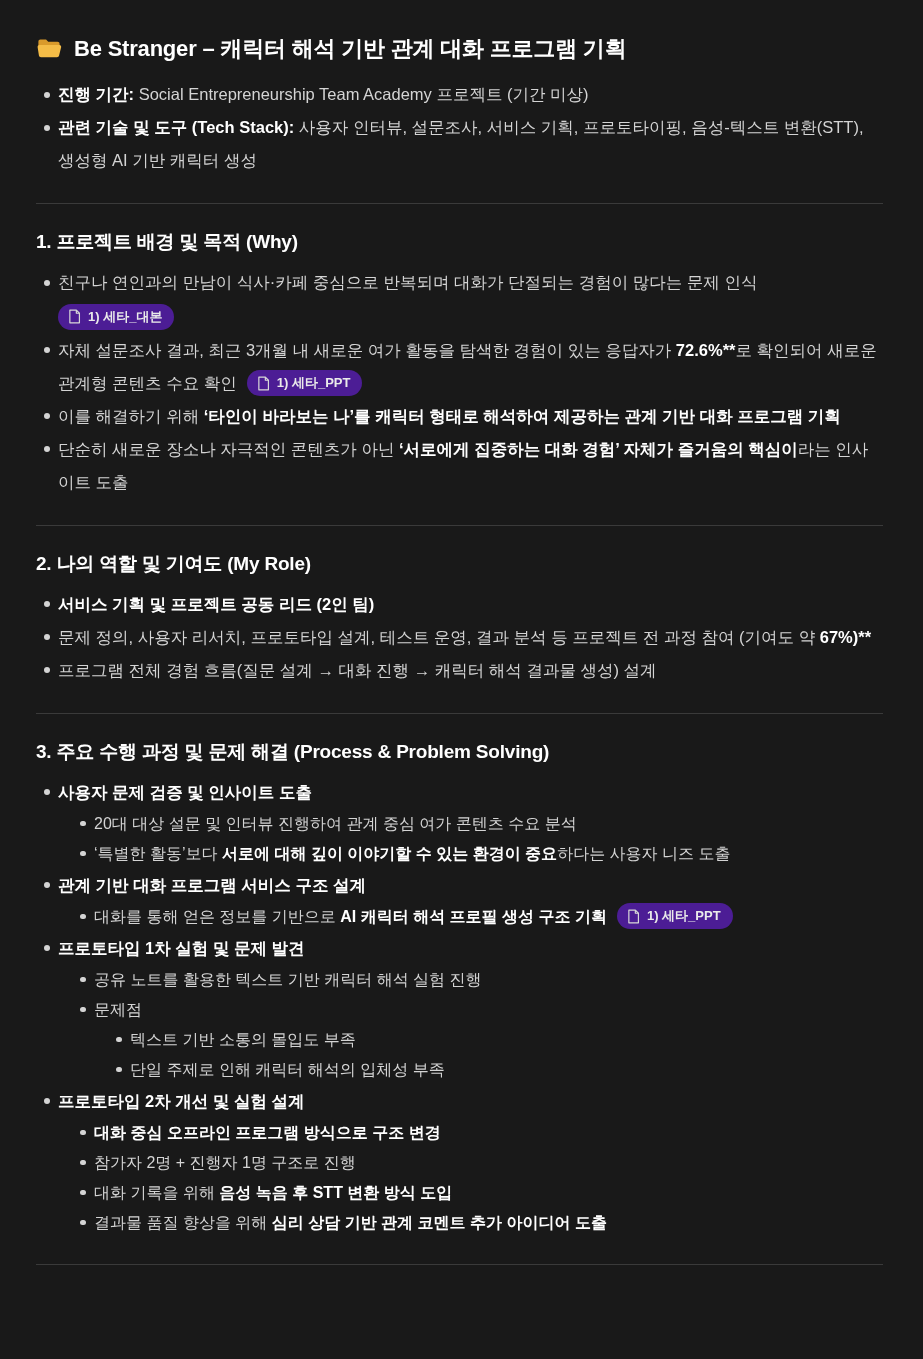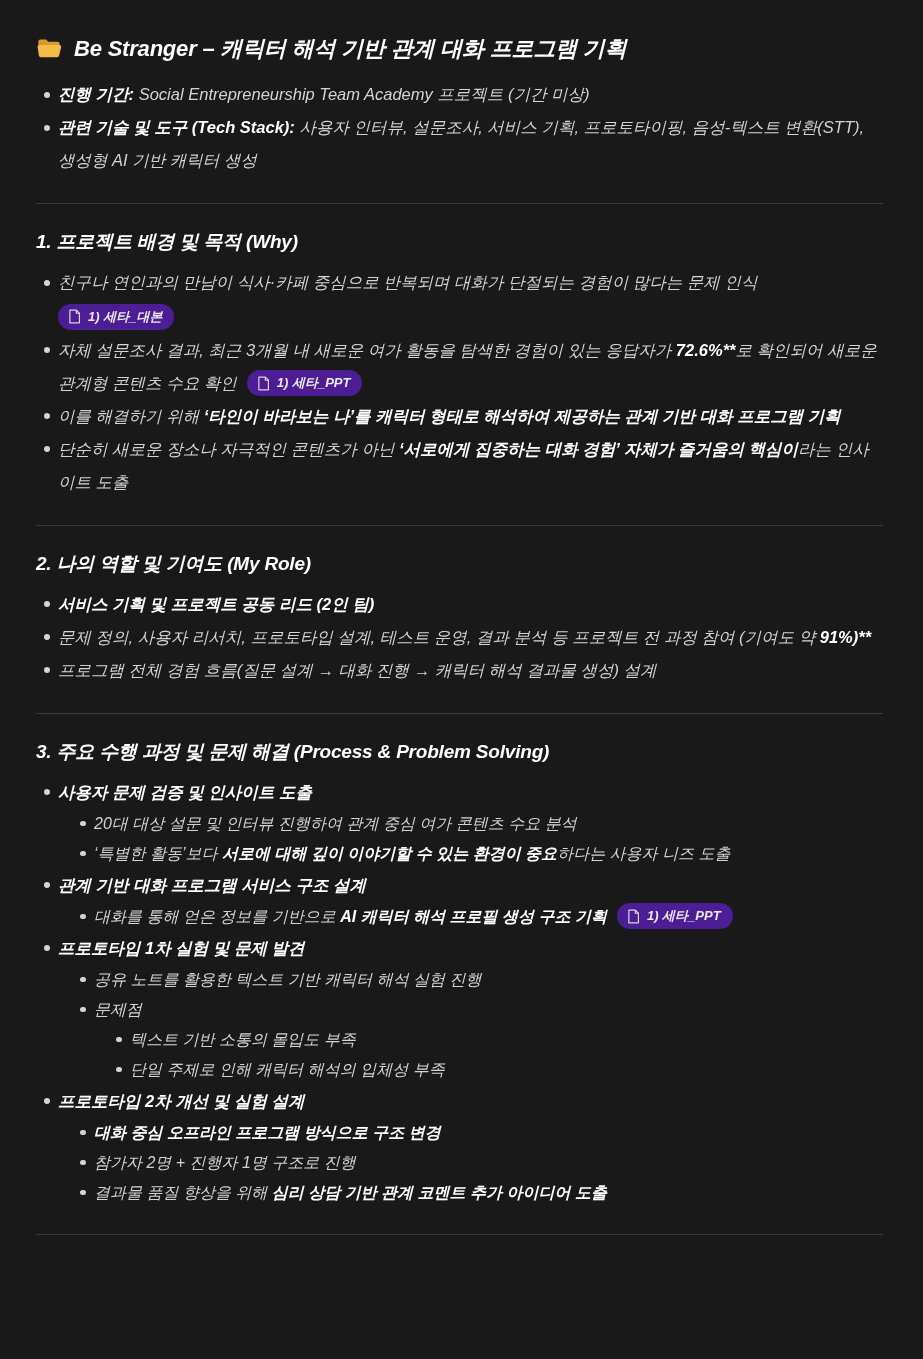--- a/index.html
+++ b/index.html
@@ -3,21 +3,21 @@
 <meta charset="utf-8">
 <style>
   * { margin:0; padding:0; box-sizing:border-box; }
   html,body { background:#191919; }
   body {
     width:923px; height:1359px; overflow:hidden;
     font-family:"Liberation Sans","DejaVu Sans",sans-serif;
     color:#d4d4d4;
     -webkit-font-smoothing:antialiased;
   }
-  .page { width:923px; height:1359px; overflow:hidden; padding:26px 40px 0 36px;font-style:italic; }
+  .page { width:923px; height:1359px; overflow:hidden; padding:26px 40px 0 36px; }
 
   .title-row { display:flex; align-items:center; gap:12px; margin:8px 0 14px 0; }
   .title-row h1 { font-size:22px; line-height:30px; font-weight:700; color:#ffffff; letter-spacing:-0.2px; }
   .folder-icon-wrap { width:26px; height:26px; display:inline-flex; align-items:center; justify-content:center; flex:0 0 auto; }
 
   .divider { height:1px; background:#3a3a3a; margin:26px 0 26px 0; }
 
   .section-heading { font-size:19px; line-height:24px; font-weight:700; color:#ffffff; margin:0 0 12px 0; letter-spacing:-0.2px; }
 
   .li { display:flex; align-items:flex-start; }
@@ -121,21 +121,21 @@
       <div class="li lvl-1">
         <span class="marker">
           <span class="dot"></span>
         </span>
         <div class="li-content"><span class="b">서비스 기획 및 프로젝트 공동 리드 (2인 팀)</span></div>
       </div>
       <div class="li lvl-1">
         <span class="marker">
           <span class="dot"></span>
         </span>
-        <div class="li-content"><span>문제 정의, 사용자 리서치, 프로토타입 설계, 테스트 운영, 결과 분석 등 프로젝트 전 과정 참여 (기여도 약 </span><span class="b">91%)**</span></div>
+        <div class="li-content"><span>문제 정의, 사용자 리서치, 프로토타입 설계, 테스트 운영, 결과 분석 등 프로젝트 전 과정 참여 (기여도 약 </span><span class="b">67%)**</span></div>
       </div>
       <div class="li lvl-1">
         <span class="marker">
           <span class="dot"></span>
         </span>
         <div class="li-content"><span>프로그램 전체 경험 흐름(질문 설계 → 대화 진행 → 캐릭터 해석 결과물 생성) 설계</span></div>
       </div>
       <div class="divider"></div>
       <div class="section-heading">3. 주요 수행 과정 및 문제 해결 (Process &amp; Problem Solving)</div>
       <div class="li lvl-1">
@@ -221,17 +221,23 @@
       <div class="li lvl-2">
         <span class="marker">
           <span class="dot"></span>
         </span>
         <div class="li-content"><span>참가자 2명 + 진행자 1명 구조로 진행</span></div>
       </div>
       <div class="li lvl-2">
         <span class="marker">
           <span class="dot"></span>
         </span>
+        <div class="li-content"><span>대화 기록을 위해 </span><span class="b">음성 녹음 후 STT 변환 방식 도입</span></div>
+      </div>
+      <div class="li lvl-2">
+        <span class="marker">
+          <span class="dot"></span>
+        </span>
         <div class="li-content"><span>결과물 품질 향상을 위해 </span><span class="b">심리 상담 기반 관계 코멘트 추가 아이디어 도출</span></div>
       </div>
       <div class="divider"></div>
     </div>
 </div>
 
 </body></html>

